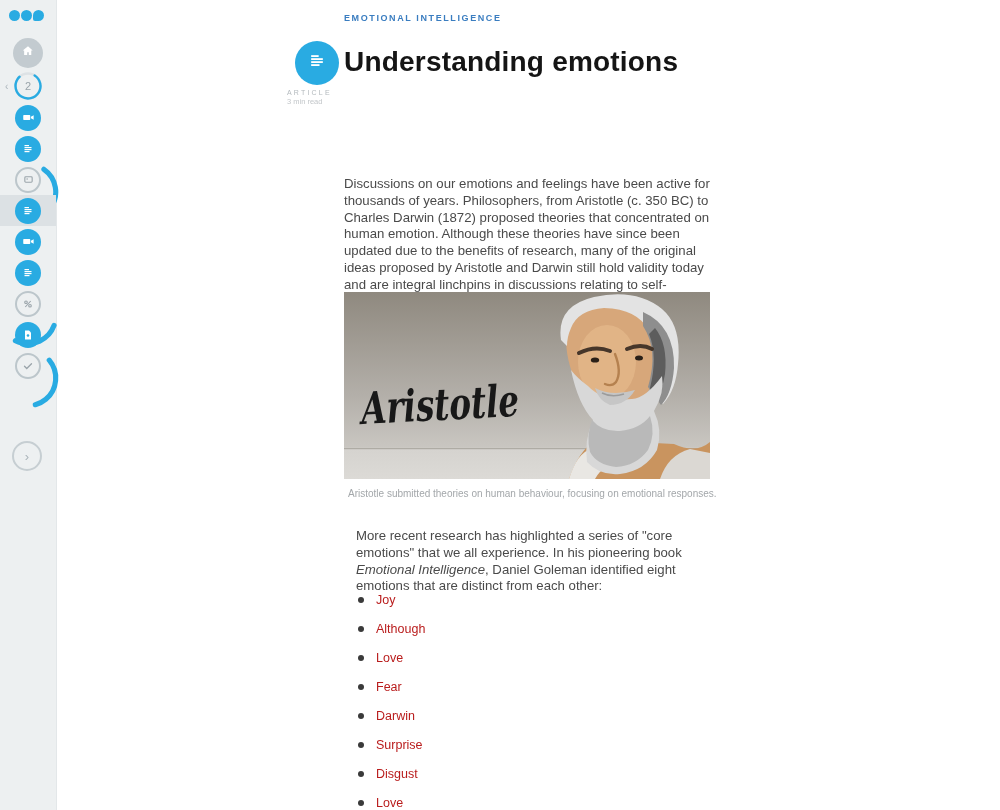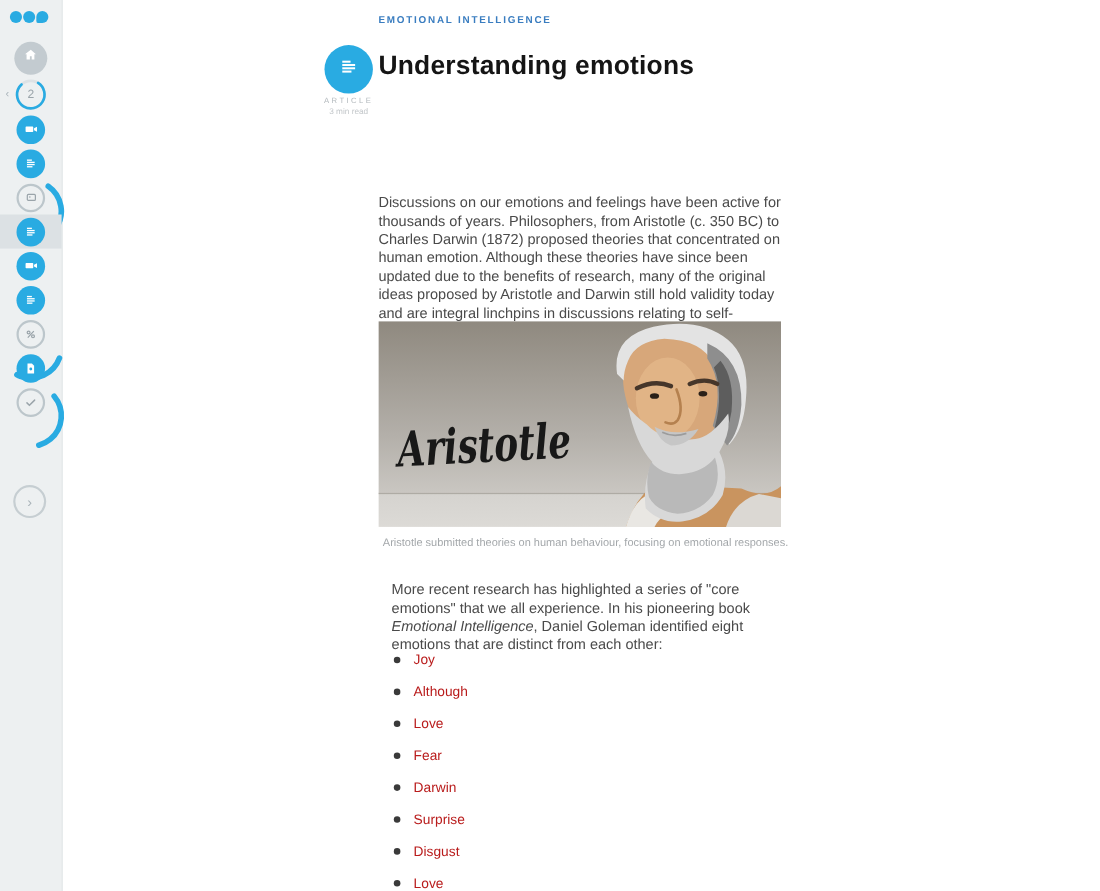--- a/index.html
+++ b/index.html
@@ -32,26 +32,26 @@
               color:#aab4ba;font-size:13px;background:transparent;}
 
   
   .topbar-icons{position:absolute;top:7px;right:13px;display:flex;gap:9px;}
   .topbar-icons .tb{width:16px;height:16px;display:flex;align-items:center;justify-content:center;cursor:pointer;}
 
   
   .main{position:absolute;left:60px;top:0;width:944px;height:810px;background:#fff;padding-left:32px;}
   .topic{position:absolute;left:284px;top:13px;font-size:9px;font-weight:bold;letter-spacing:1.6px;
          color:#3a7dc0;}
-  .badge{position:absolute;left:227px;top:41px;width:60px;text-align:center;}
+  .badge{position:absolute;left:227px;top:41px;width:60px;}
   .badge-circle{width:44px;height:44px;border-radius:50%;background:#29abe2;margin:0 auto;
                 display:flex;align-items:center;justify-content:center;}
   .badge-type{margin-top:4px;font-size:7px;letter-spacing:2.2px;color:#b3b9bd;}
   .badge-time{margin-top:1px;font-size:7.5px;color:#c3c7ca;}
-  .title{position:absolute;left:284px;top:46px;width:400px;font-size:24px;font-weight:bold;color:#151515;
+  .title{position:absolute;left:284px;top:46px;width:400px;font-size:28px;font-weight:bold;color:#151515;
          letter-spacing:0.2px;}
   .intro{position:absolute;left:284px;top:99px;width:372px;font-size:14.4px;font-weight:bold;color:#121212;
          line-height:19px;}
   .para{position:absolute;width:374px;font-size:13.2px;color:#4a4a4a;line-height:16.8px;}
   .p1{left:284px;top:176px;}
   .figure{position:absolute;left:284px;top:292px;width:366px;height:187px;}
   .caption{position:absolute;left:288px;top:488px;width:372px;font-size:10px;color:#a3a7aa;}
   .p2{left:284px;top:516px;}
   .emotions{position:absolute;left:298px;top:585px;list-style:none;margin:0;padding:0;}
   .emotions li{display:flex;align-items:center;height:29px;font-size:12.5px;color:#b91c1c;}

